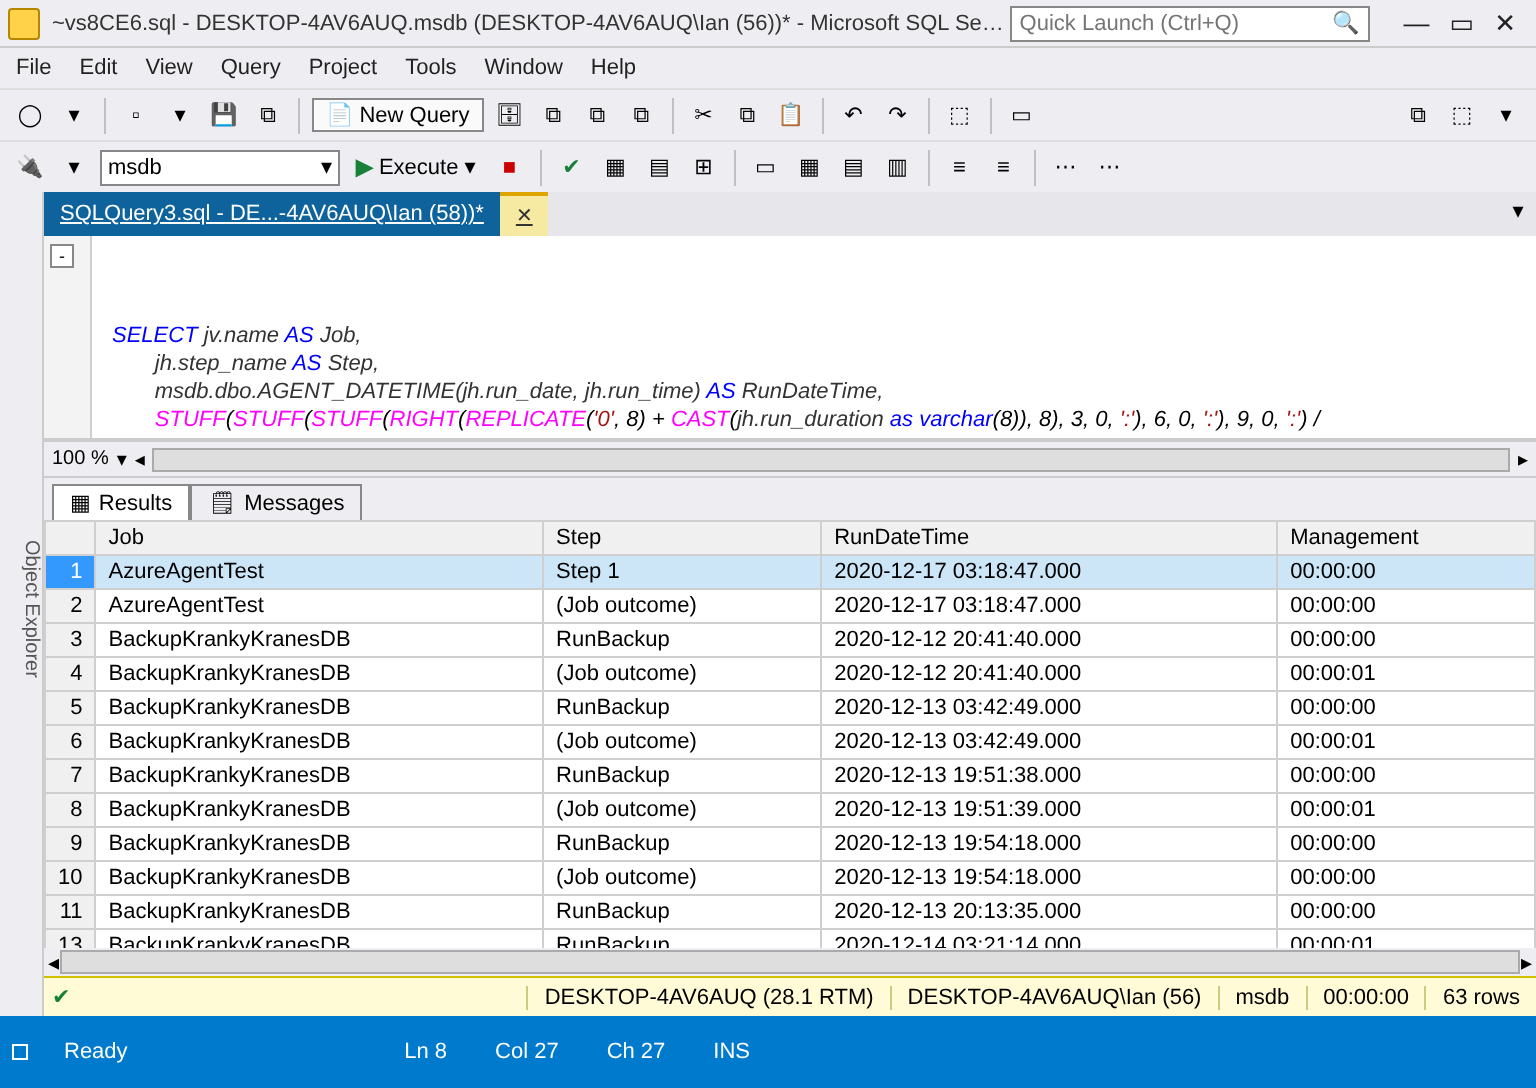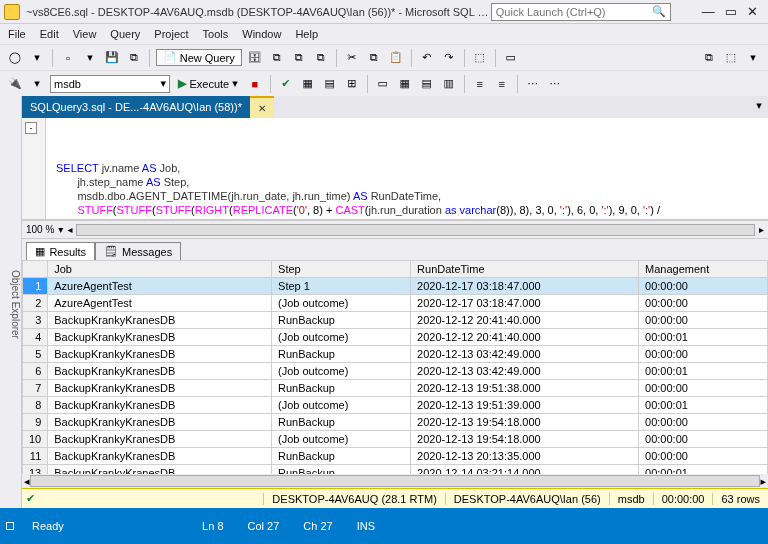--- a/index.html
+++ b/index.html
@@ -1,44 +1,44 @@
 <!DOCTYPE html>
 <html><head>
 <meta charset="utf-8">
 <style>
   * { box-sizing: border-box; margin: 0; padding: 0; font-family: "Segoe UI", Tahoma, sans-serif; }
   body { width: 768px; height: 544px; background: #f0f0f0; display: flex; flex-direction: column; overflow: hidden; font-size: 11px; }
   .titlebar { height: 24px; background: #eeeef2; display: flex; align-items: center; padding: 0 4px; border-bottom: 1px solid #ccc; }
   .titlebar .icon { width: 16px; height: 16px; background: #ffd24a; border: 1px solid #b58600; border-radius: 2px; margin-right: 6px; }
   .titlebar .title { flex: 1; font-size: 11px; color: #333; white-space: nowrap; overflow: hidden; text-overflow: ellipsis; }
-  .quicklaunch { width: 180px; height: 18px; border: 1px solid #888; background: #fff; display: flex; align-items: center; padding: 0 4px; margin-right: 25px; }
+  .quicklaunch { width: 180px; height: 18px; border: 1px solid #888; background: #fff; display: flex; align-items: center; padding: 0 4px; margin-right: 11px; }
   .quicklaunch input { border: none; outline: none; flex: 1; font-size: 11px; color: #888; }
   .winctl { display: flex; gap: 10px; padding: 0 6px; font-size: 13px; color: #222; }
   .winctl span { cursor: default; }
   .menubar { height: 20px; display: flex; align-items: center; gap: 14px; padding: 0 8px; background: #eeeef2; font-size: 11px; color: #222; }
   .toolbar { height: 26px; background: #eeeef2; border-top: 1px solid #ddd; display: flex; align-items: center; gap: 4px; padding: 0 6px; }
   .tbtn { width: 18px; height: 18px; display: inline-flex; align-items: center; justify-content: center; border: 1px solid transparent; }
   .sep { width: 1px; height: 18px; background: #c0c0c0; margin: 0 2px; }
   .newq { padding: 1px 6px; font-size: 11px; border: 1px solid #888; background: #fafafa; display: inline-flex; align-items: center; gap: 3px; }
   .exec-row { height: 26px; background: #eeeef2; border-top: 1px solid #ddd; display: flex; align-items: center; gap: 4px; padding: 0 6px; }
   .dbselect { width: 120px; height: 18px; border: 1px solid #888; background: #fff; font-size: 11px; padding: 0 3px; display: flex; align-items: center; justify-content: space-between; }
   .play { color: #188038; font-weight: bold; }
   .exec { padding: 1px 4px; font-size: 11px; display: inline-flex; align-items: center; gap: 3px; }
   .main { flex: 1; display: flex; min-height: 0; }
   .leftrail { width: 22px; background: #eeeef2; border-right: 1px solid #ccc; display: flex; flex-direction: column; align-items: center; padding-top: 4px; font-size: 10px; color: #555; writing-mode: vertical-rl; }
   .editor-area { flex: 1; display: flex; flex-direction: column; min-width: 0; }
   .tabs { height: 22px; display: flex; background: #e7e7eb; }
-  .tab { padding: 2px 8px; font-size: 11px; display: flex; align-items: center; gap: 4px; white-space: nowrap; }
+  .tab { padding: 2px 8px; font-size: 11px; display: flex; align-items: center; gap: 4px; white-space: nowrap; text-decoration: underline; }
   .tab.inactive { background: #0e639c; color: #fff; }
   .tab.active { background: #f6e9a1; color: #333; border-top: 2px solid #e0a400; }
   .tab .close { font-size: 10px; }
   .code { background: #fff; font-family: Consolas, monospace; font-size: 11px; padding: 4px 0 4px 4px; white-space: pre; overflow: hidden; position: relative; height: 102px; border-bottom: 1px solid #ccc; }
   .code .gutter { position: absolute; left: 0; top: 0; bottom: 0; width: 24px; border-right: 1px solid #cfcfcf; background: #f3f3f3; }
   .code .glyph { position: absolute; left: 3px; top: 4px; width: 12px; height: 12px; border: 1px solid #888; font-size: 9px; line-height: 10px; text-align: center; background: #fff; }
-  .code pre { margin-left: 30px; line-height: 14px; }
+  .code pre { margin-left: 30px; line-height: 14px; font-style: italic; }
   .kw { color: #0000ff; }
   .fn { color: #ff00ff; }
   .str { color: #a31515; }
   .dim { color: #333; }
   .zoombar { height: 18px; background: #eeeef2; border-top: 1px solid #ccc; display: flex; align-items: center; padding: 0 4px; gap: 4px; font-size: 10px; }
   .zoombar .track { flex: 1; height: 12px; background: #dedede; border: 1px solid #aaa; position: relative; }
   .result-tabs { height: 22px; display: flex; align-items: flex-end; background: #eeeef2; border-top: 1px solid #ccc; padding-left: 4px; gap: 0; }
   .rtab { padding: 2px 8px; font-size: 11px; display: flex; align-items: center; gap: 4px; border: 1px solid #888; border-bottom: none; background: #fff; }
   .rtab.msg { background: #eeeef2; }
   .grid-wrap { flex: 1; overflow: auto; background: #fff; position: relative; }

